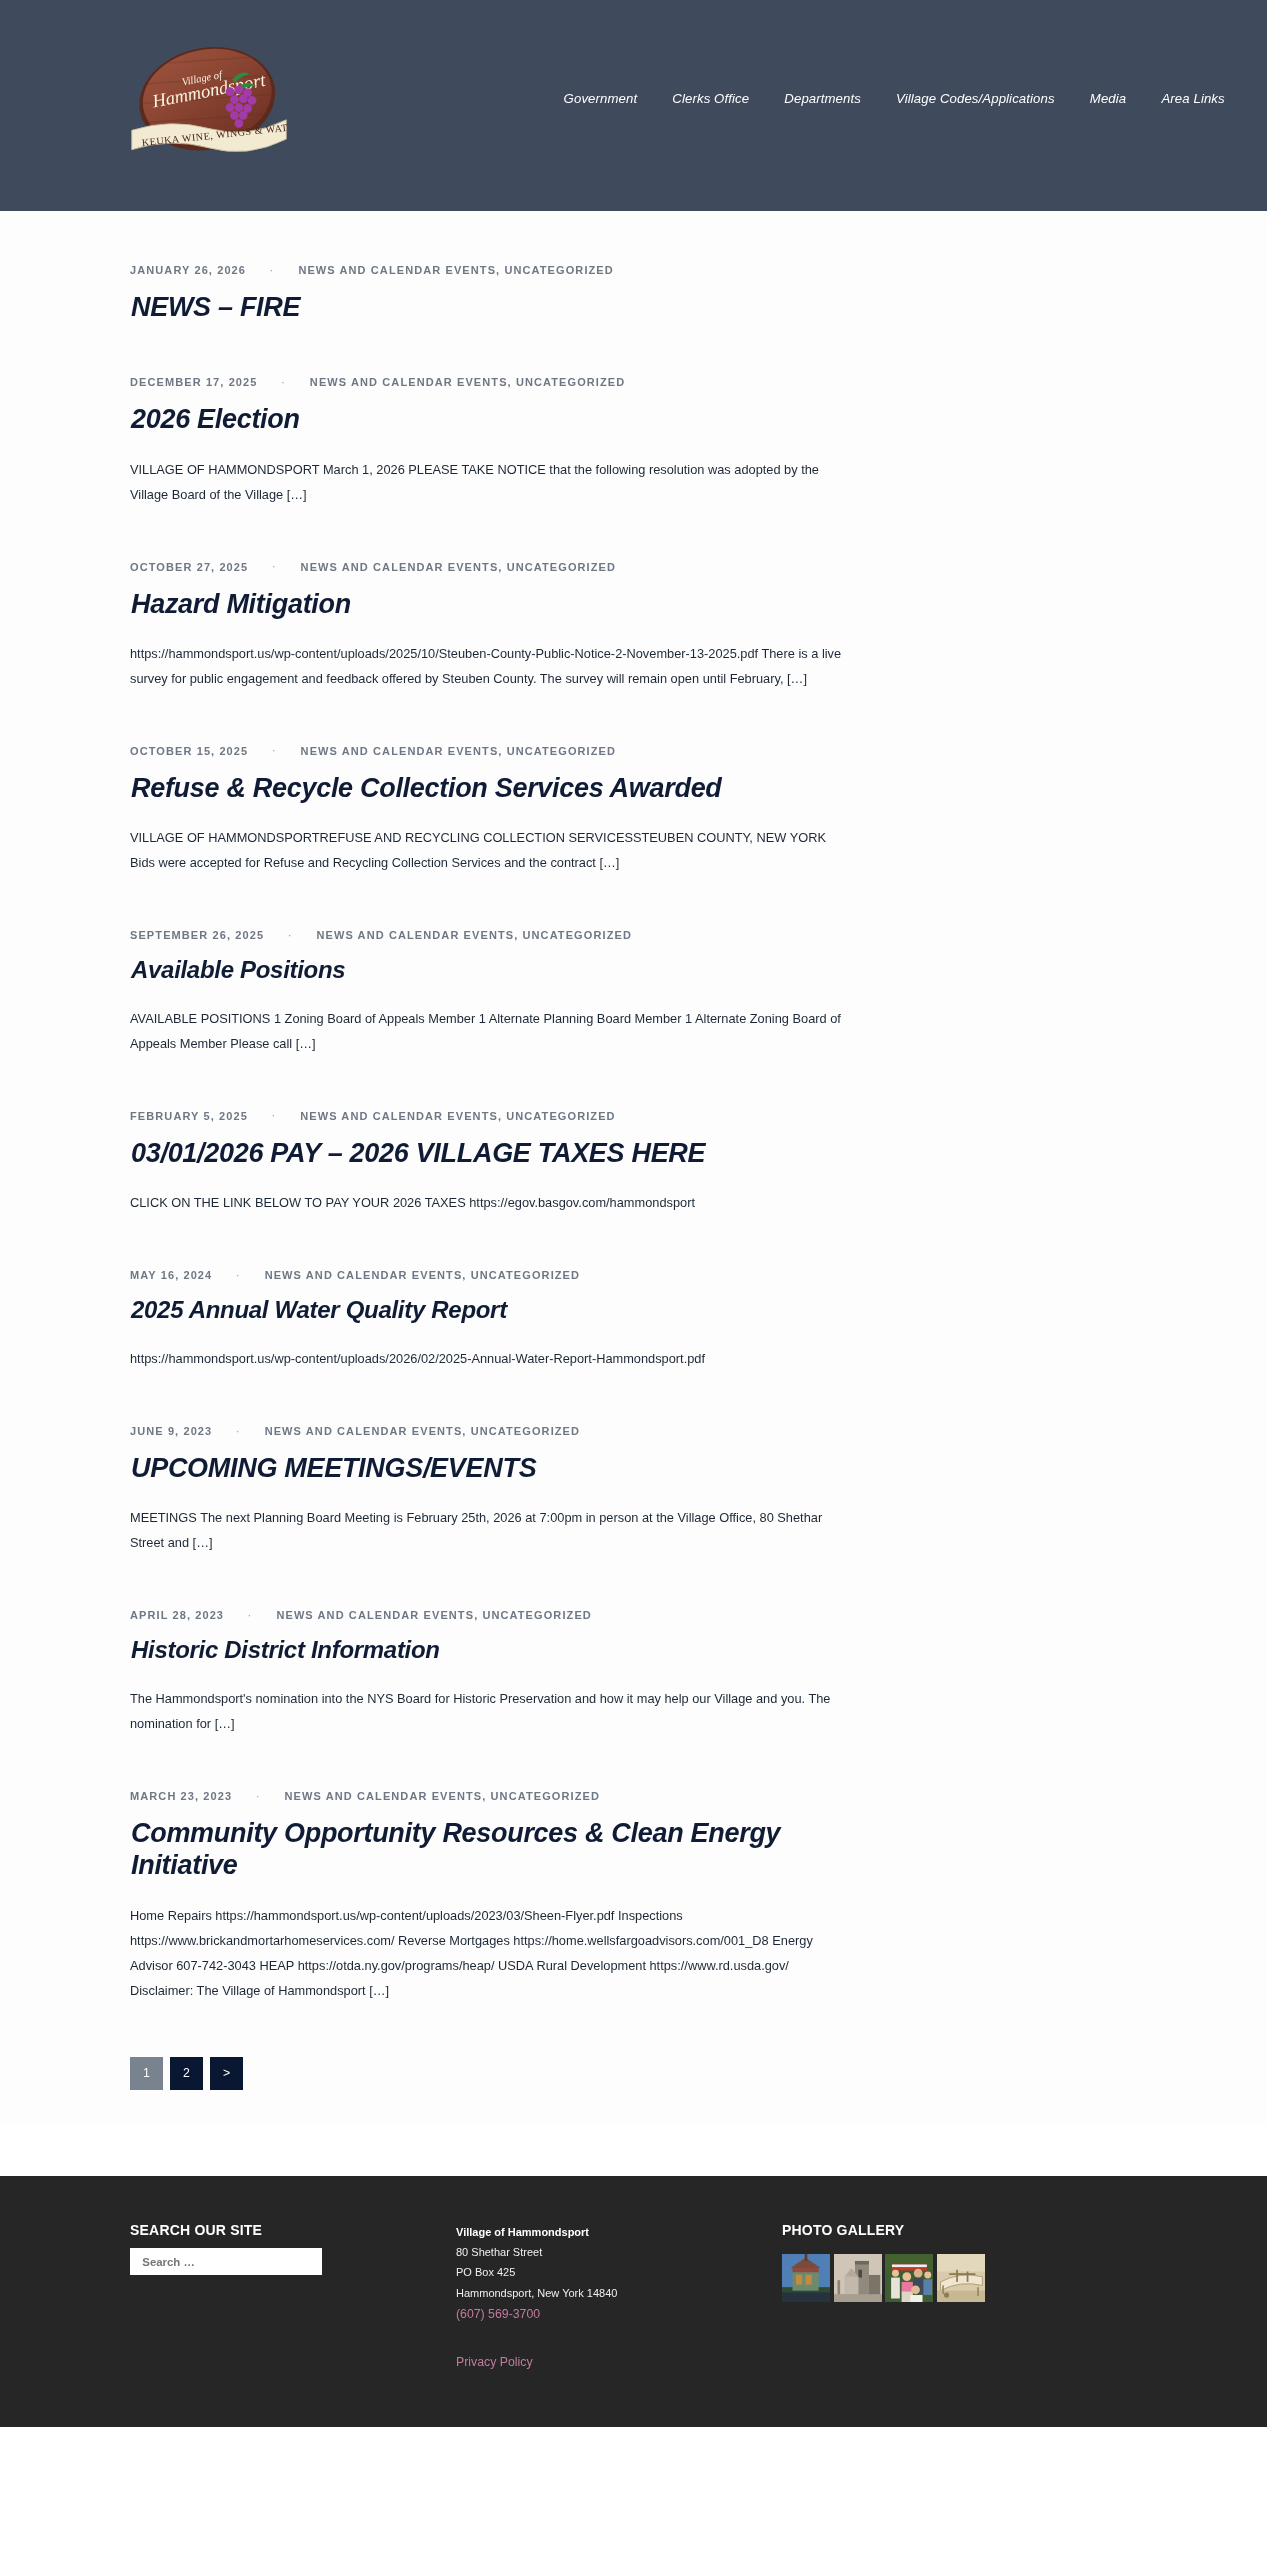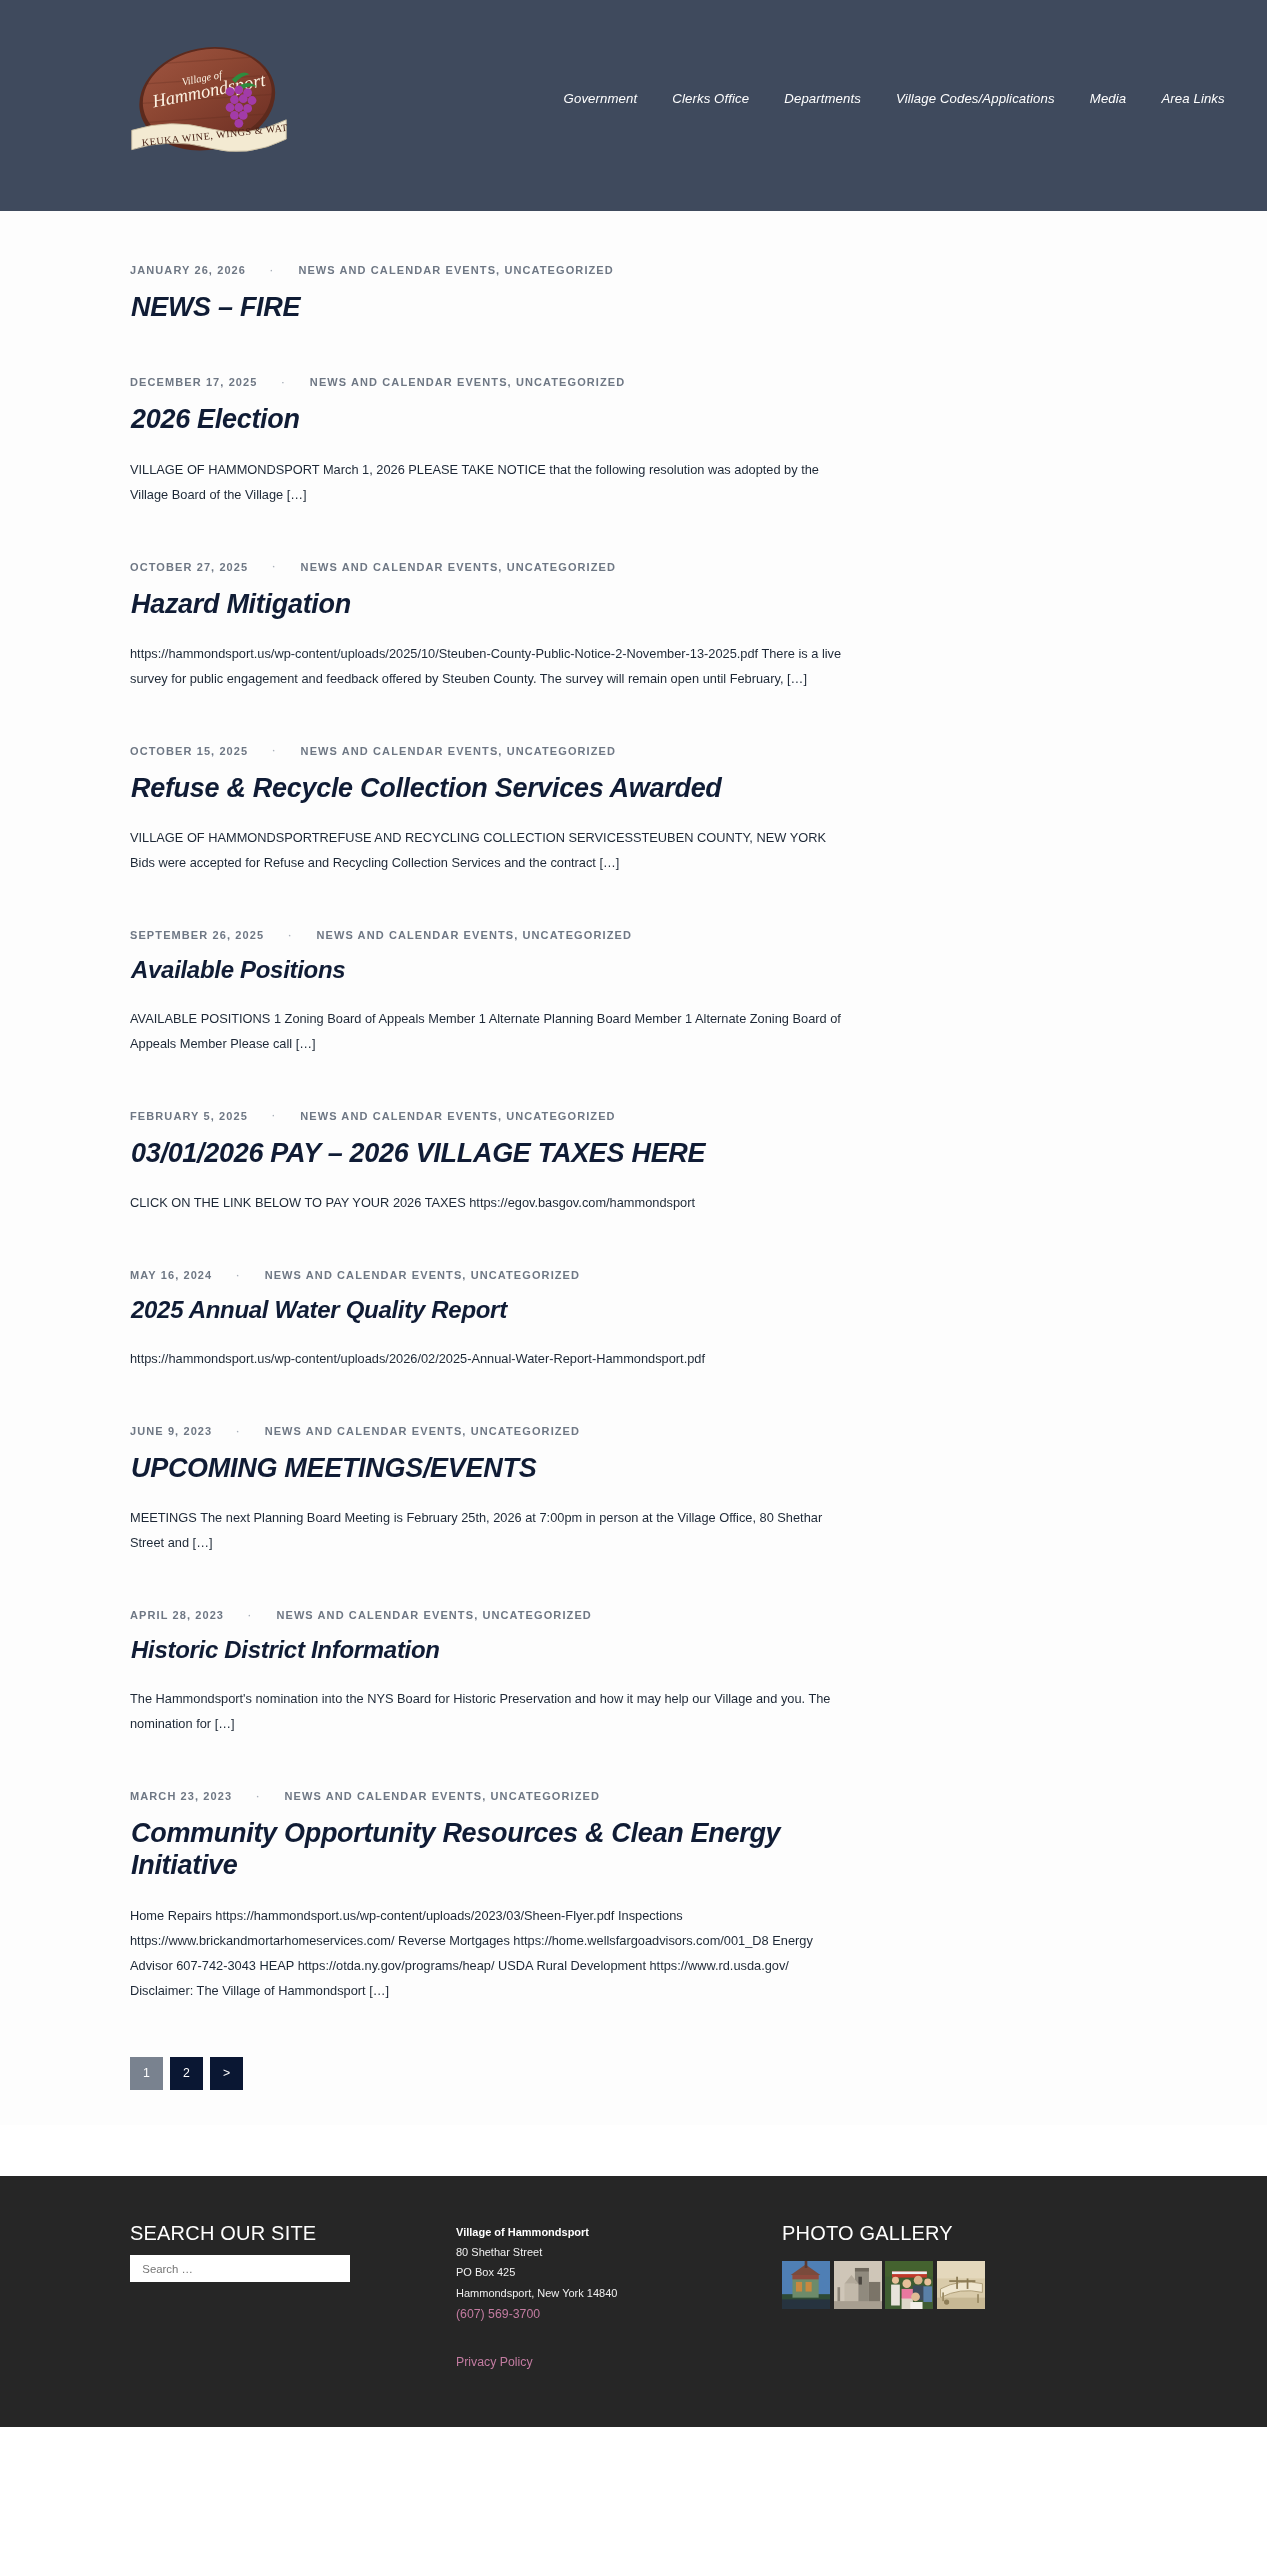--- a/index.html
+++ b/index.html
@@ -134,37 +134,38 @@
   .footer-cols {
     display: flex;
     padding-left: 130px;
     gap: 0;
   }
   .footer-col-search { width: 326px; }
   .footer-col-addr  { width: 326px; }
   .footer-col-photo { width: 414px; }
 
   .footer-heading {
-    font-size: 20px;
-    font-weight: 400;
+    font-size: 14px;
+    font-weight: 700;
     letter-spacing: 0.2px;
     margin: 0 0 10.6px 0;
     color: #ffffff;
     text-transform: uppercase;
   }
   .search-box {
-    width: 220px;
+    width: 192px;
     height: 27px;
     background: #ffffff;
     border: none;
     padding: 0 8.8px 0 12.3px;
     font-size: 11.4px;
     color: #555;
     font-family: "Liberation Sans", sans-serif;
     outline: none;
+    font-weight: bold;
   }
   .addr-line {
     font-size: 11px;
     line-height: 1.85;
     color: #f0f0f0;
   }
   .addr-line.bold { font-weight: 700; color: #ffffff; }
   .footer-link {
     color: #c27ba0;
     text-decoration: none;

